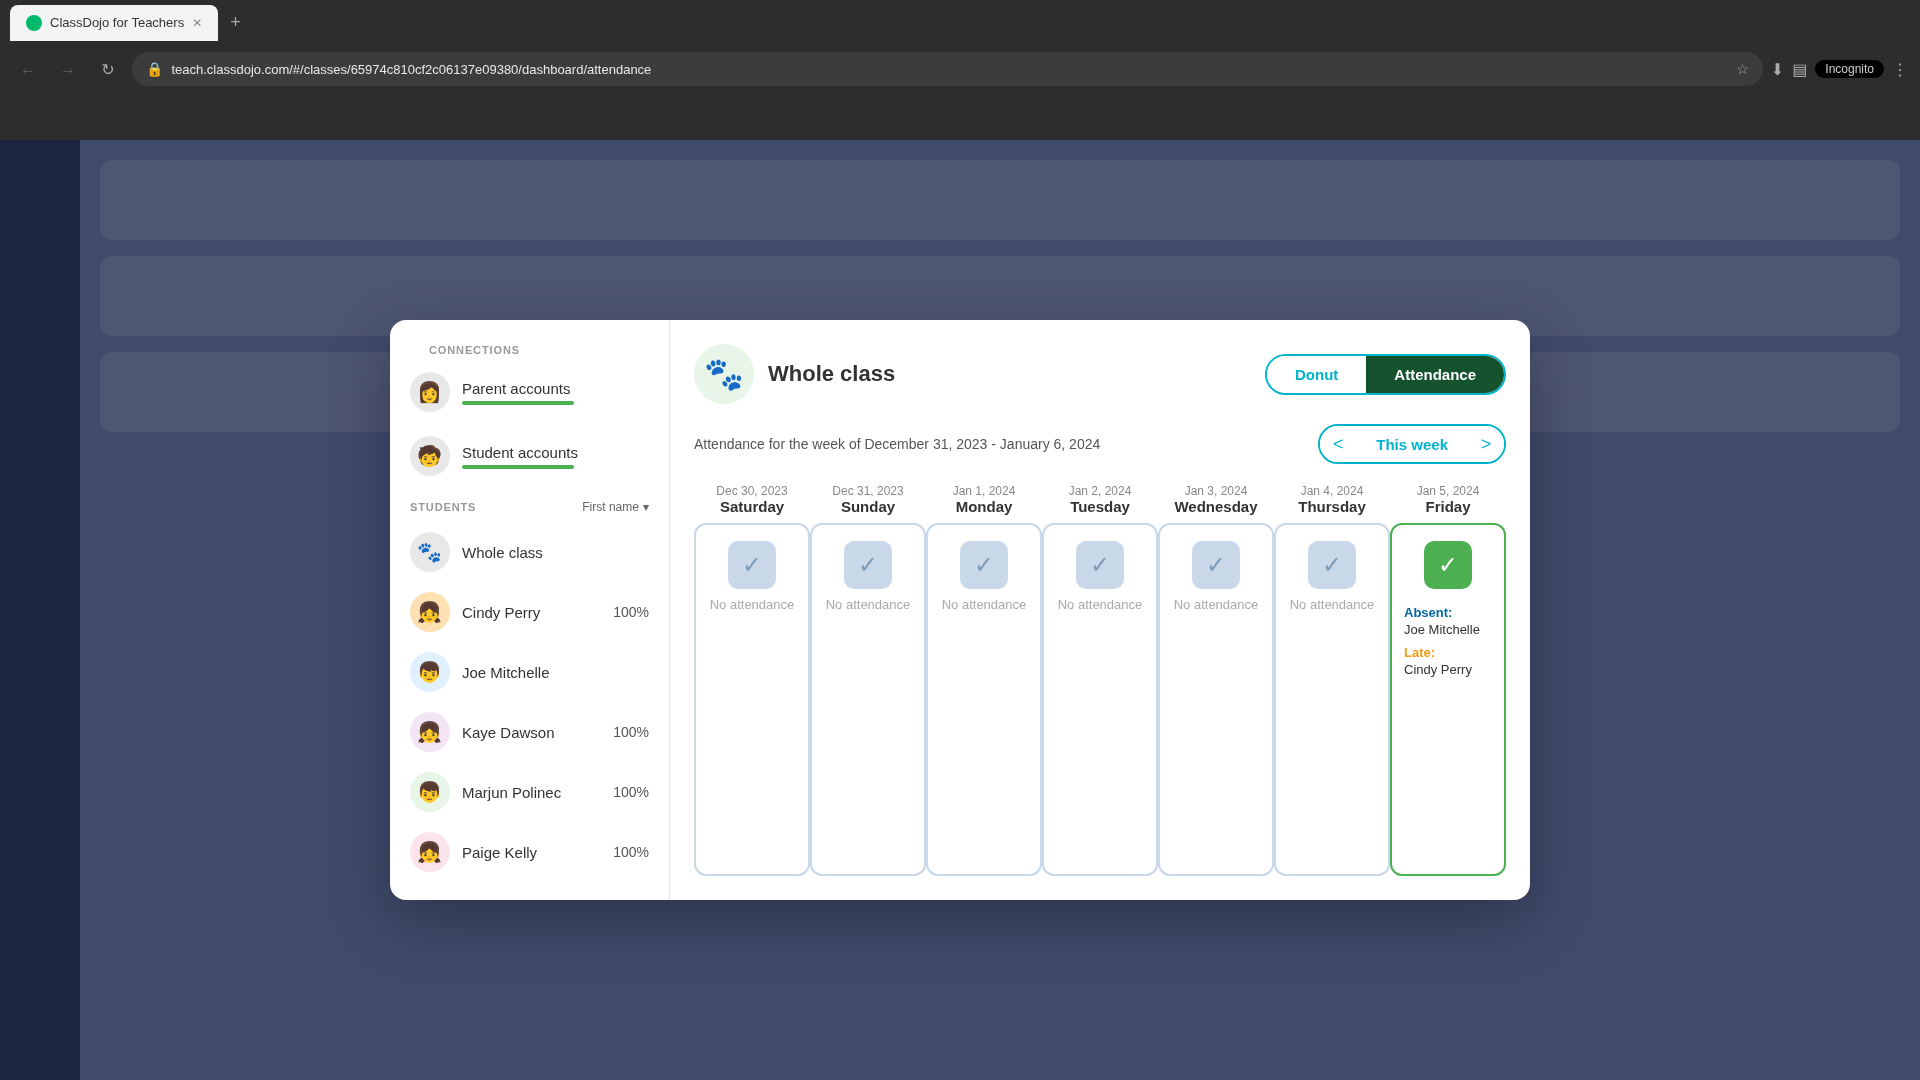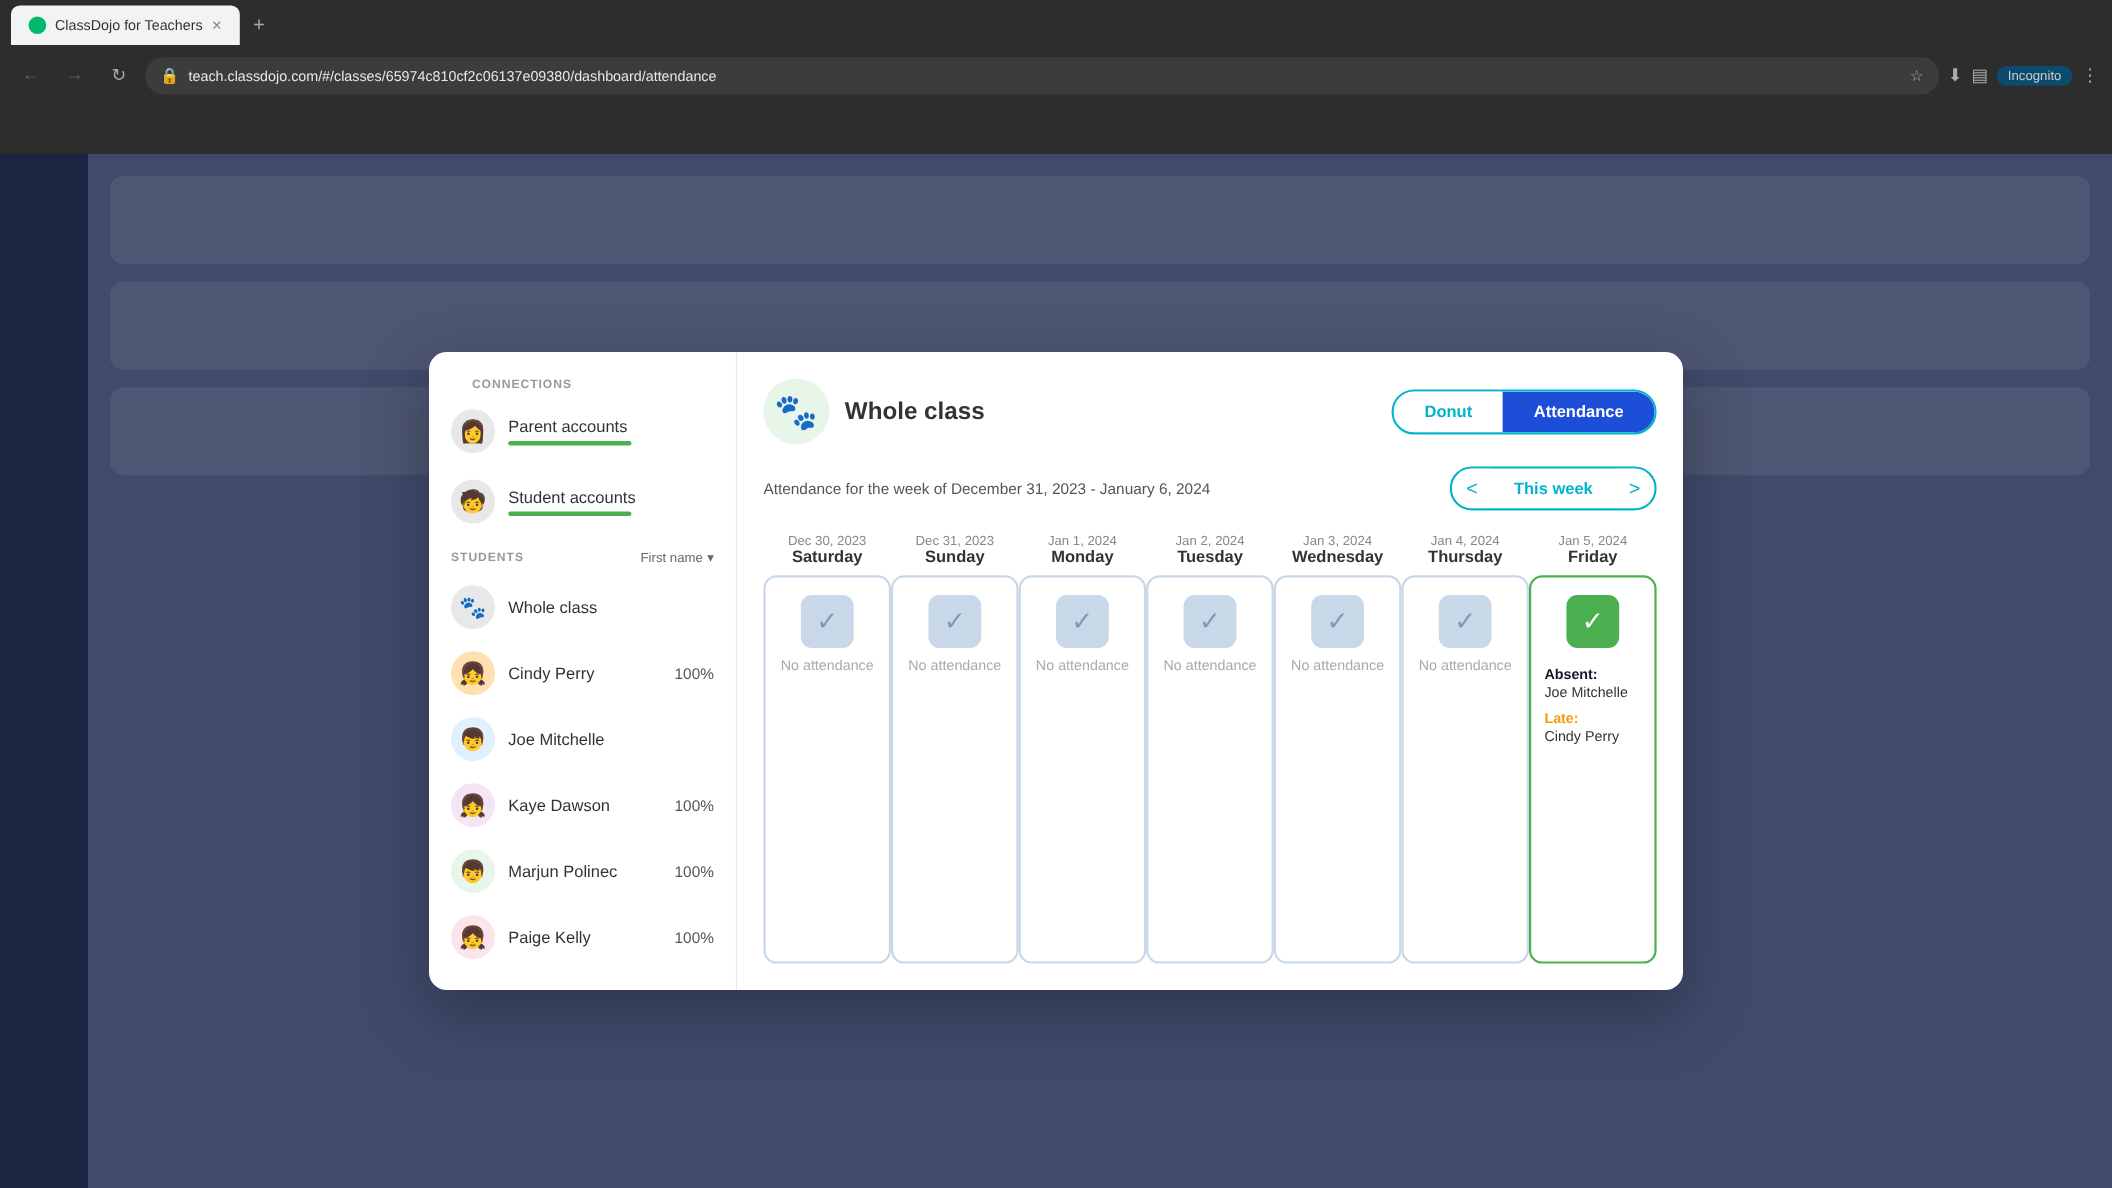--- a/index.html
+++ b/index.html
@@ -103,21 +103,21 @@
       display: flex;
       gap: 8px;
       align-items: center;
     }
     .nav-icon-btn {
       color: #aaa;
       font-size: 16px;
       cursor: pointer;
     }
     .incognito-badge {
-      background: #0c4a6e;
+      background: #000000;
       color: #ccc;
       padding: 2px 10px;
       border-radius: 12px;
       font-size: 12px;
     }
 
     
     .modal-overlay {
       position: absolute;
       top: 140px;
@@ -317,21 +317,21 @@
     .toggle-btn {
       padding: 10px 28px;
       font-size: 15px;
       font-weight: 600;
       cursor: pointer;
       border: none;
       background: #fff;
       color: #00b4cc;
     }
     .toggle-btn.active {
-      background: #1d4ed8;
+      background: #14532d;
       color: #fff;
     }
 
     .attendance-info {
       display: flex;
       align-items: center;
       justify-content: space-between;
     }
     .attendance-text {
       font-size: 14px;
@@ -428,21 +428,21 @@
 
     .no-attendance {
       font-size: 13px;
       color: #aaa;
       text-align: center;
     }
 
     .absent-label {
       font-size: 13px;
       font-weight: 700;
-      color: #0f172a;
+      color: #0369a1;
       align-self: flex-start;
     }
     .absent-name {
       font-size: 13px;
       color: #333;
       align-self: flex-start;
     }
     .late-label {
       font-size: 13px;
       font-weight: 700;

